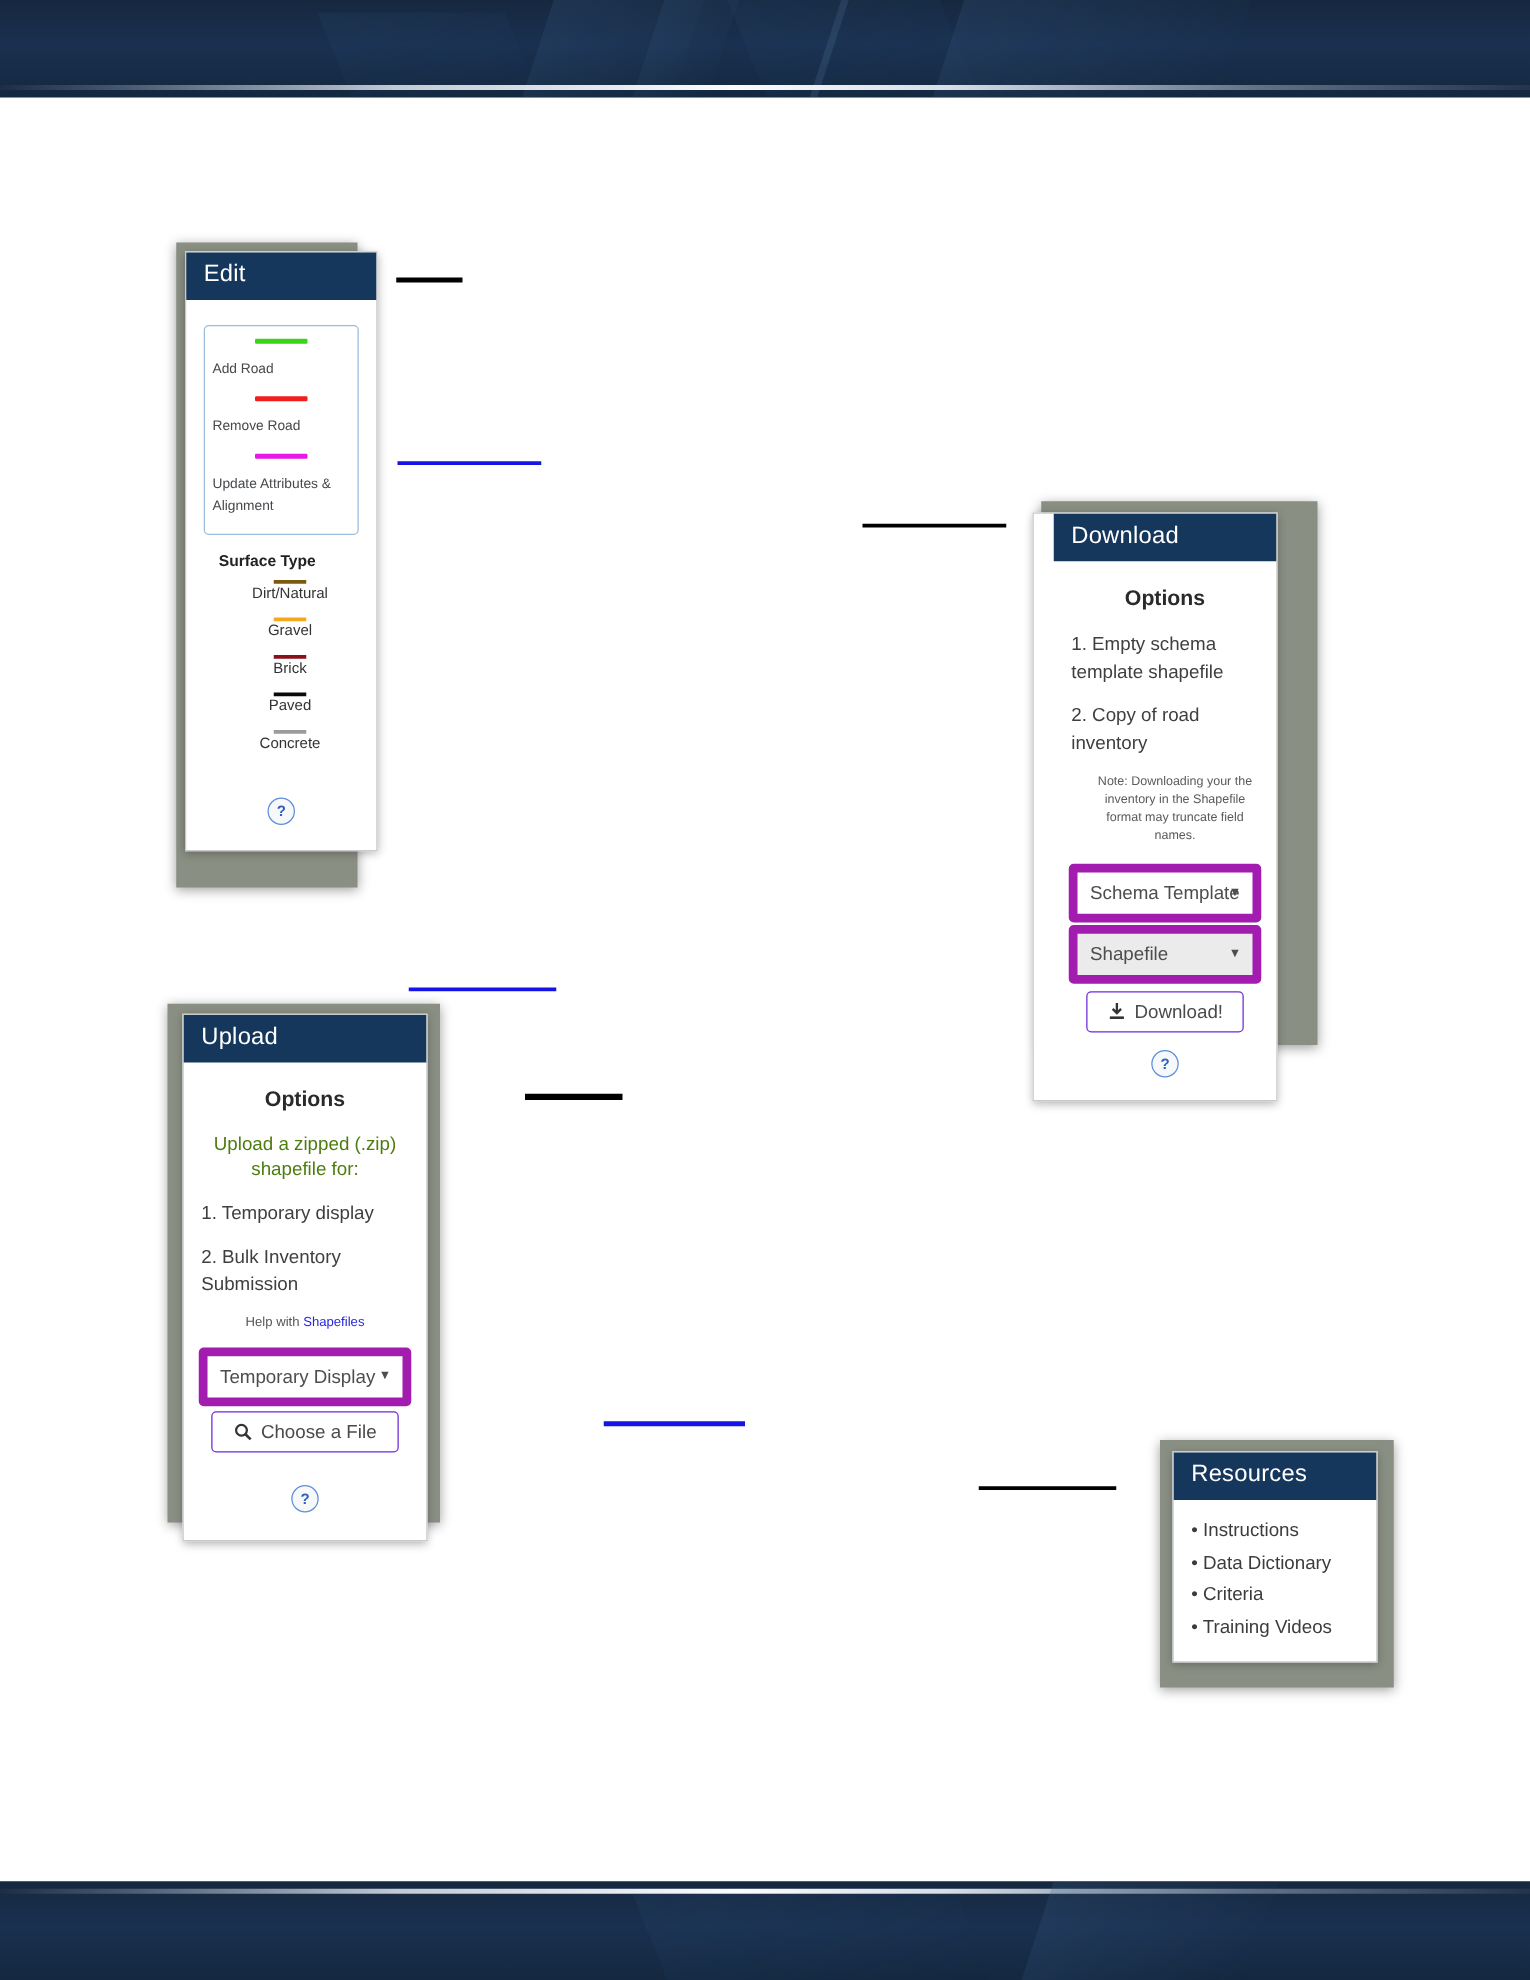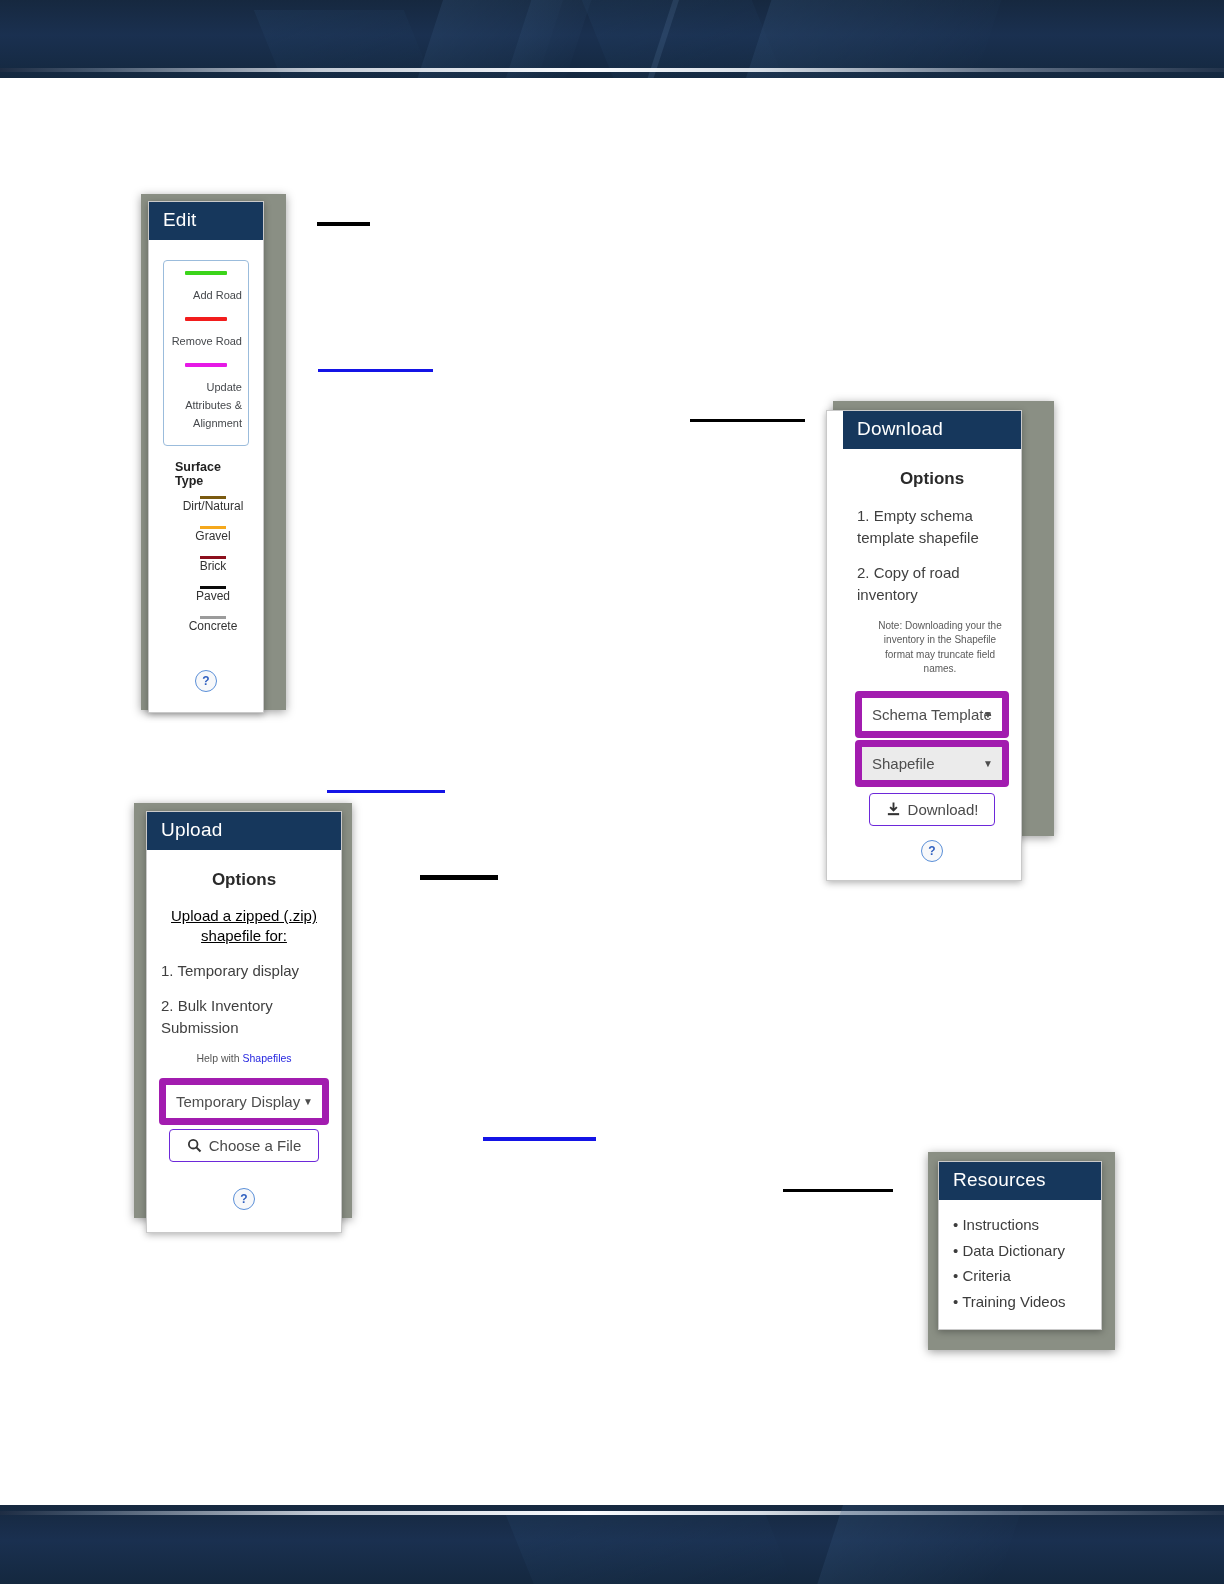--- a/index.html
+++ b/index.html
@@ -88,30 +88,30 @@
     color: #2f5fbf;
     font-size: 12px;
     font-weight: bold;
     display: flex;
     align-items: center;
     justify-content: center;
     margin: 0 auto;
   }
 
   
-  #edit-widget { left: 148px; top: 201px; width: 116px; }
+  #edit-widget { left: 148px; top: 201px; width: 154px; }
   #edit-frame  { left: 141px; top: 194px; width: 145px; height: 516px; }
 
   .tool-box {
     border: 1px solid #9bbcdc;
     border-radius: 4px;
     padding: 10px 6px 12px 6px;
     margin: 10px 2px 14px 2px;
   }
-  .tool-item { text-align: right; margin-bottom: 14px; }
+  .tool-item { text-align: left; margin-bottom: 14px; }
   .tool-item:last-child { margin-bottom: 2px; }
   .tool-swatch {
     display: block;
     width: 42px; height: 4px;
     margin: 0 auto 10px auto;
     border-radius: 1px;
   }
   .tool-label {
     font-size: 11px;
     color: #45484c;
@@ -150,24 +150,23 @@
   .opt-heading {
     text-align: center;
     font-size: 17px;
     font-weight: bold;
     color: #2a2a2a;
     margin: 10px 0 16px 0;
   }
   .opt-intro {
     text-align: center;
     font-size: 15px;
-    color: #000000;
+    color: #4d7c0f;
     line-height: 1.35;
     margin-bottom: 14px;
-    text-decoration: underline;
   }
   .opt-list {
     font-size: 15px;
     color: #3f3f3f;
     line-height: 1.5;
     margin: 0 0 12px 2px;
   }
   .opt-note {
     font-size: 10px;
     color: #5a5a5a;

